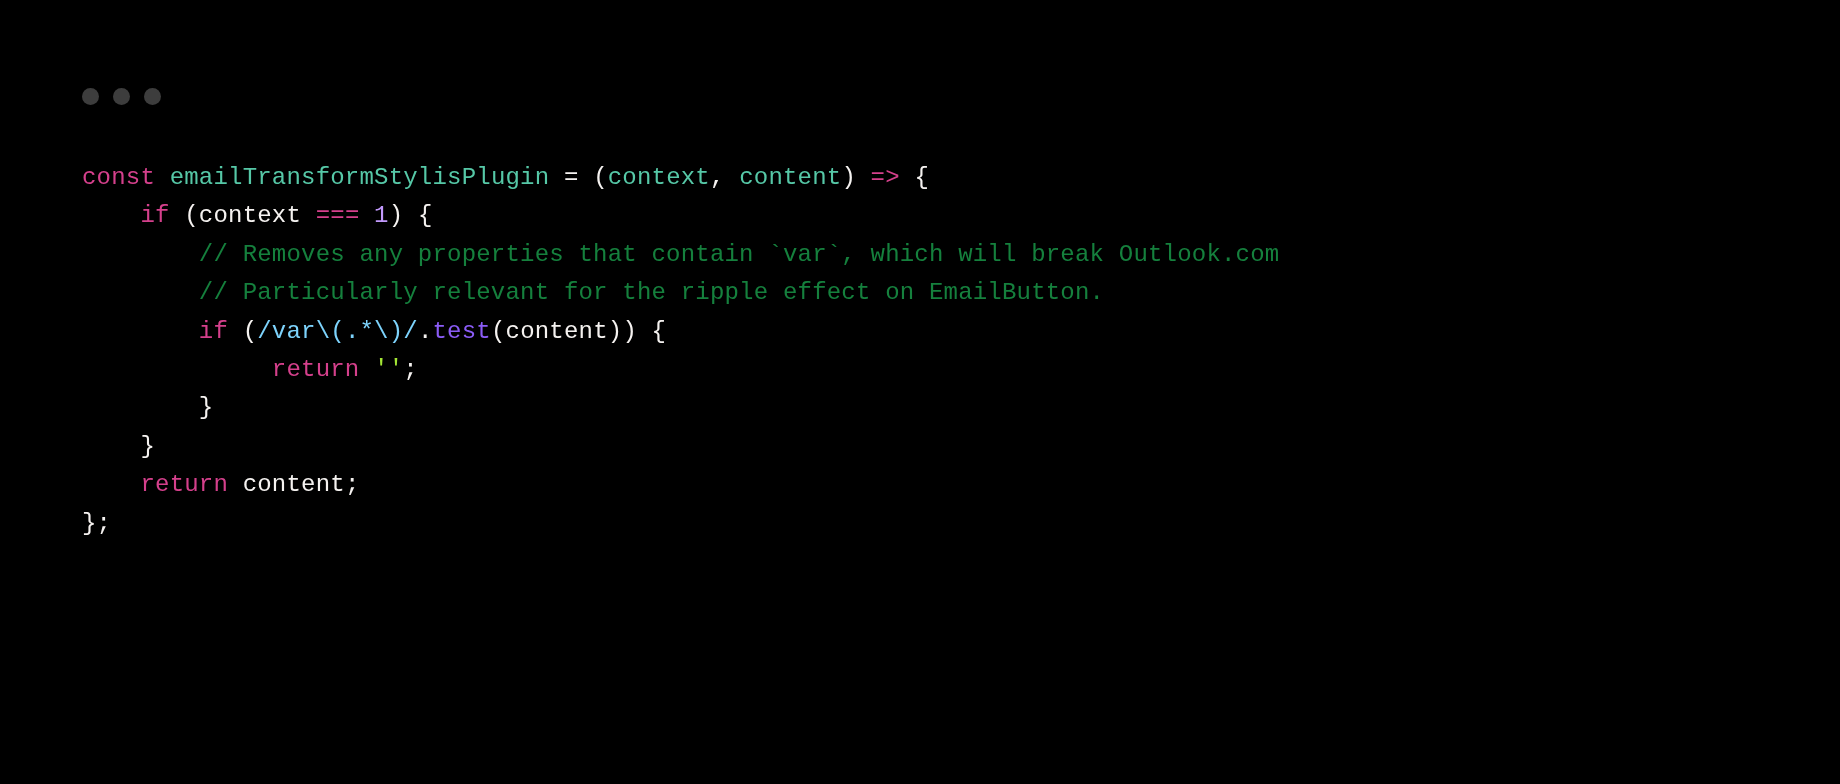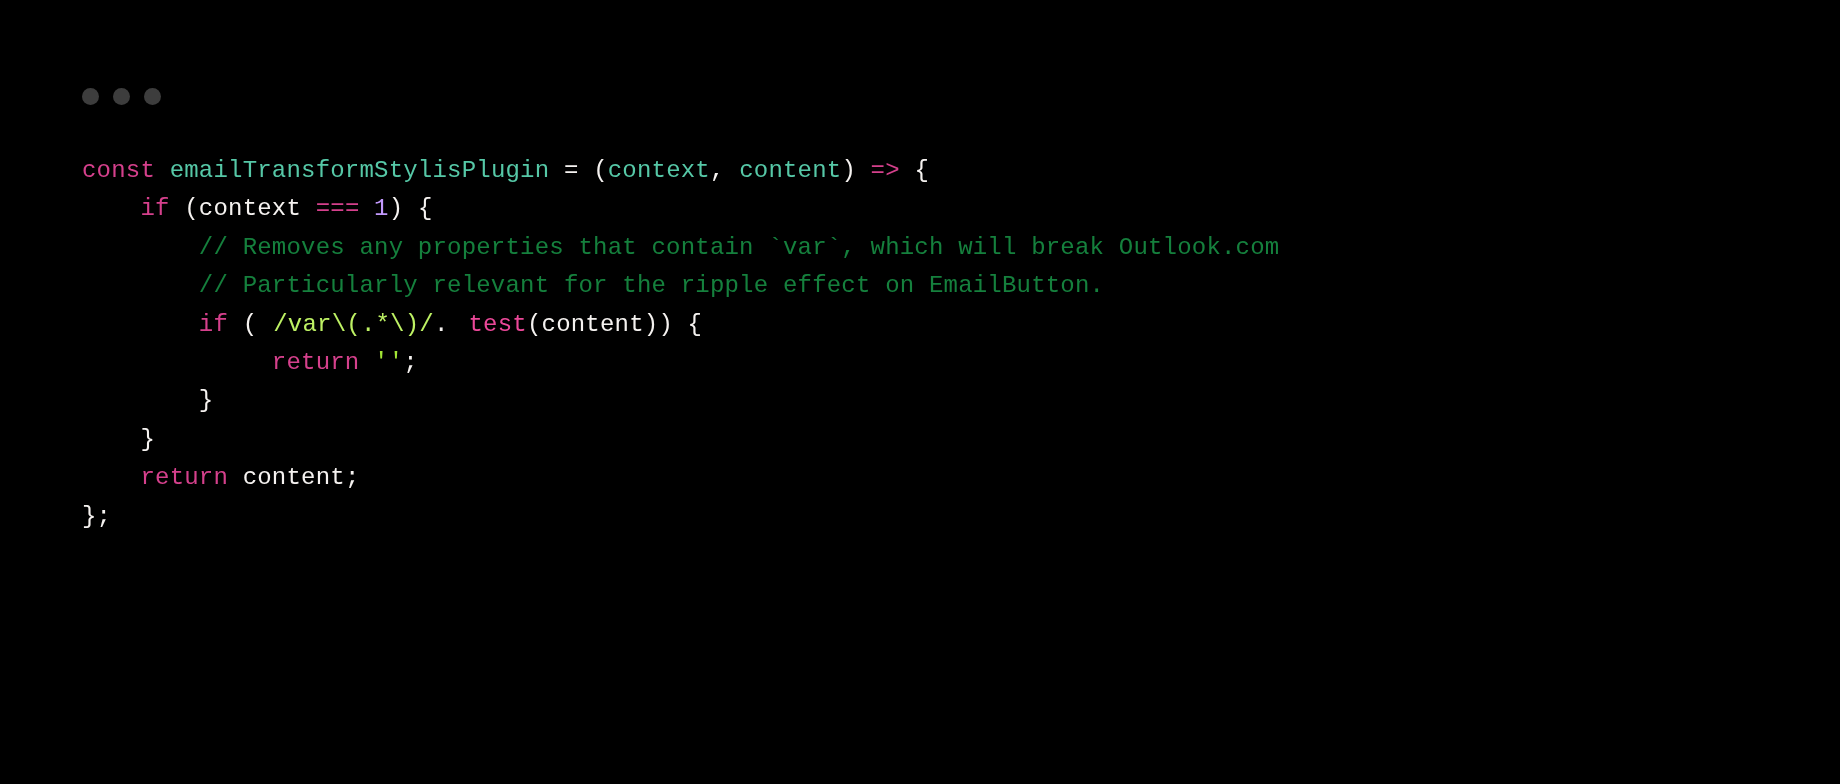--- a/index.html
+++ b/index.html
@@ -22,34 +22,34 @@
     gap: 14px;
   }
   .dot {
     width: 17px;
     height: 17px;
     border-radius: 50%;
     background: #3d3d3d;
   }
   .code-area {
     position: absolute;
-    top: 152px;
+    top: 159px;
     left: 82px;
     white-space: pre;
     color: #f5f2f0;
     letter-spacing: 0.2px;
   }
   .kw   { color: #d5408c; }  
   .fn   { color: #56c8a7; }  
   .op   { color: #f5f2f0; }  
   .id   { color: #f5f2f0; }  
   .num  { color: #c299fc; }  
   .cmt  { color: #15803d; }  
-  .rx   { color: #bef264; margin-left: 16px; }  
-  .mth  { color: #ec4899; margin-left: 20px; }  
+  .rx   { color: #7dd3fc; }  
+  .mth  { color: #8b5cf6; }  
   .str  { color: #a3e635; }  
   .arr  { color: #d5408c; }  
   .opeq { color: #d5408c; }  
 </style>
 </head>
 <body>
 
 <div class="window-dots">
   <div class="dot"></div>
   <div class="dot"></div>

